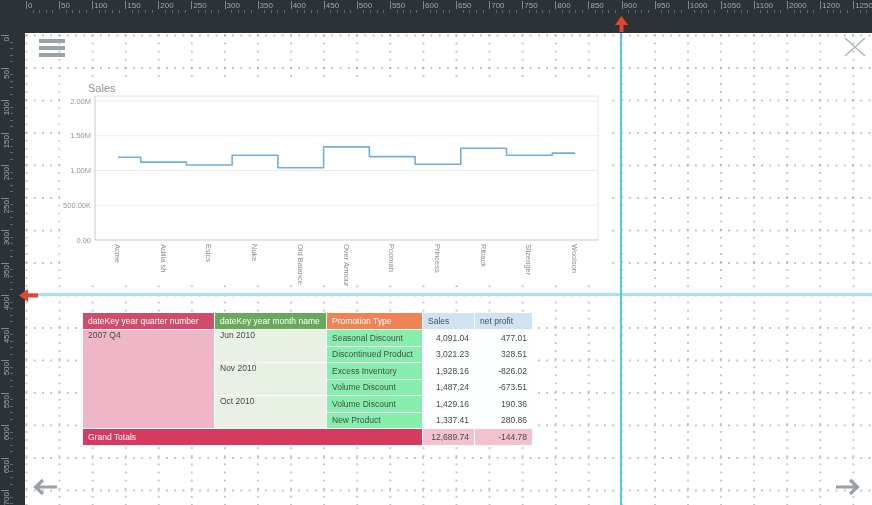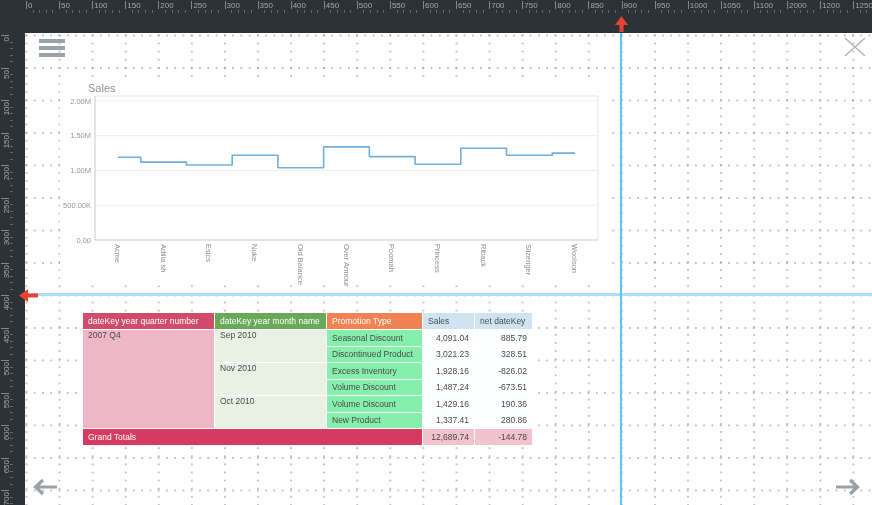--- a/index.html
+++ b/index.html
@@ -370,30 +370,30 @@
             <col style="width:96px">
             <col style="width:52px">
             <col style="width:58px">
           </colgroup>
         <thead>
           <tr>
             <th class="th-q">dateKey year quarter number</th>
             <th class="th-m">dateKey year month name</th>
             <th class="th-p">Promotion Type</th>
             <th class="th-num">Sales</th>
-            <th class="th-num">net dateKey</th>
+            <th class="th-num">net profit</th>
           </tr>
         </thead>
         <tbody>
           <tr>
             <td class="td-q" rowspan="6">2007 Q4</td>
-            <td class="td-m" rowspan="2">Sep 2010</td>
+            <td class="td-m" rowspan="2">Jun 2010</td>
             <td class="td-p">Seasonal Discount</td>
             <td class="td-num">4,091.04</td>
-            <td class="td-num">885.79</td>
+            <td class="td-num">477.01</td>
           </tr>
           <tr>
             <td class="td-p">Discontinued Product</td>
             <td class="td-num">3,021.23</td>
             <td class="td-num">328.51</td>
           </tr>
           <tr>
             <td class="td-m" rowspan="2">Nov 2010</td>
             <td class="td-p">Excess Inventory</td>
             <td class="td-num">1,928.16</td>

